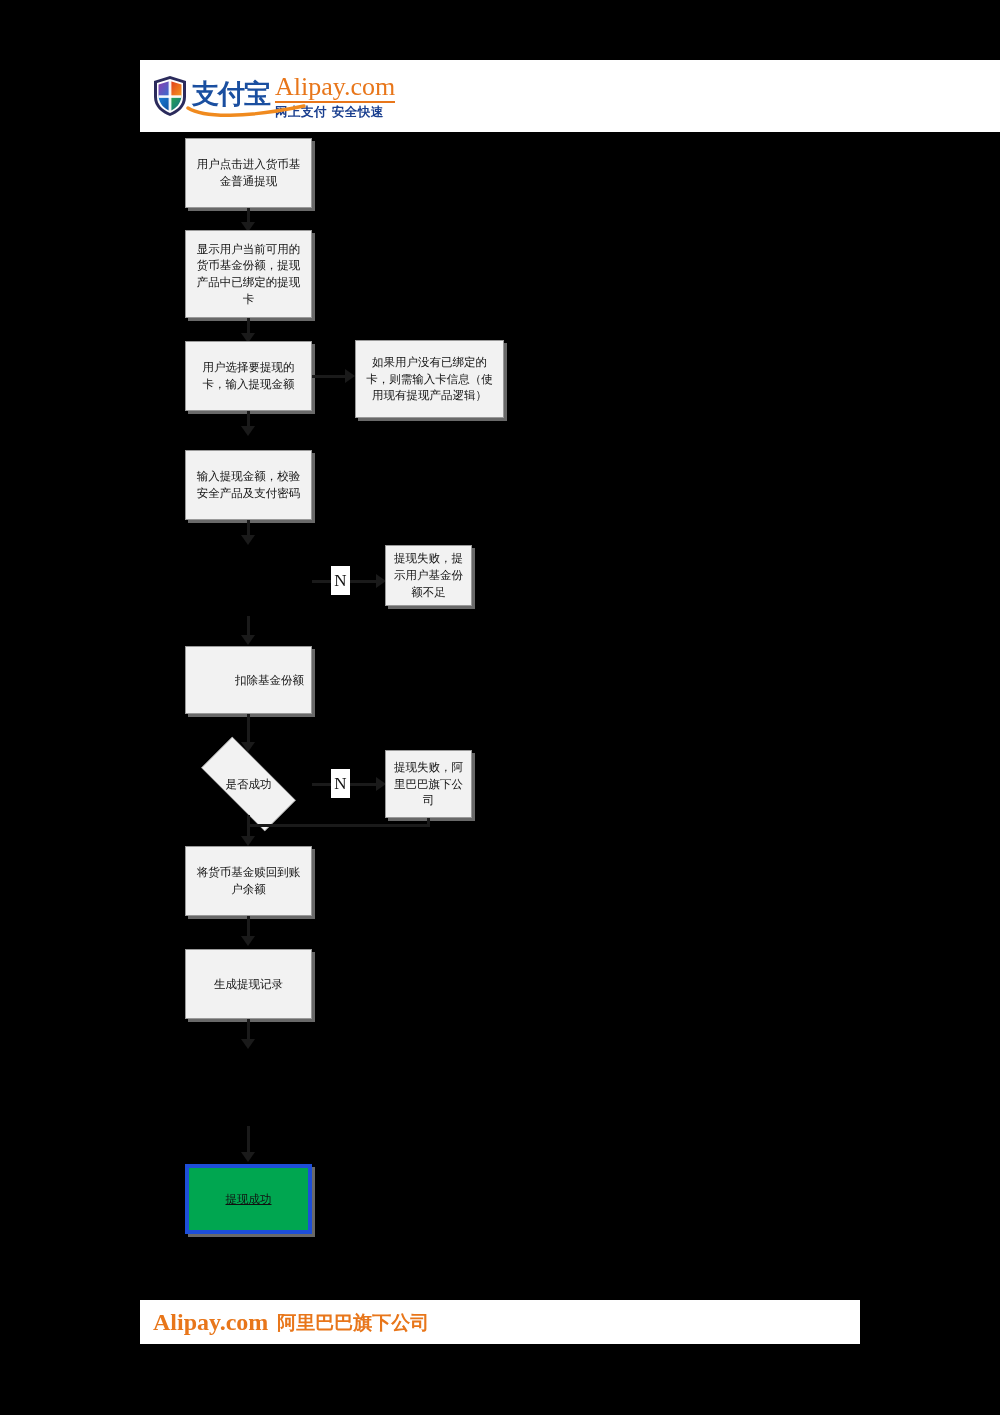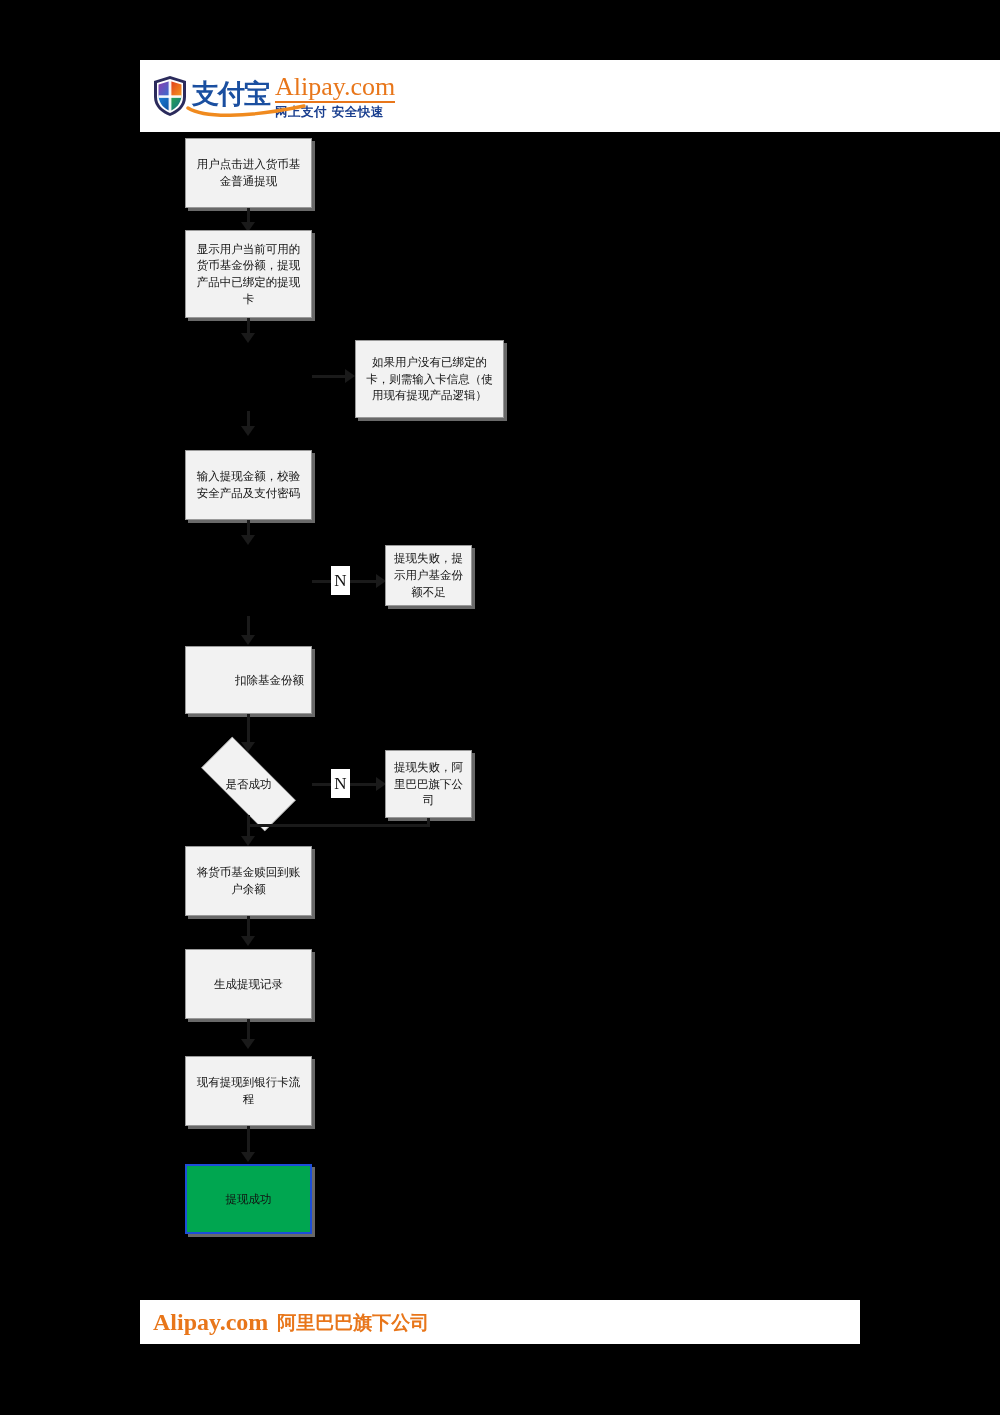--- a/index.html
+++ b/index.html
@@ -59,21 +59,21 @@
     background:#F2F2F2;
     border:1px solid #9a9a9a;
     box-shadow:3px 3px 0 rgba(140,140,140,0.75);
     display:flex;align-items:center;justify-content:center;
     text-align:center;
     font-family:"DejaVu Sans","Liberation Sans",sans-serif;
     font-size:11.5px;color:#111;line-height:1.45;
     padding:4px 7px;
   }
   .node.green{
-    background:#00A650;border:2px solid #1d4ed8;color:#111;
+    background:#00A650;border:4px solid #1d4ed8;color:#111;text-decoration:underline;
   }
   .diamond{
     position:absolute;
   }
   .diamond .dm-shape{
     position:absolute;left:0;top:0;width:100%;height:100%;
     background:#F2F2F2;
     border:1px solid #9a9a9a;
     transform:rotate(45deg) scale(0.707);
     box-sizing:border-box;
@@ -180,20 +180,23 @@
   </div>
   <div class="edge v" style="left:247px;top:208px;height:20px;"></div>
   <div class="arrow-d" style="left:241px;top:222px;"></div>
 
   <div class="node" style="left:185px;top:230px;width:127px;height:88px;">
     <span>显示用户当前可用的货币基金份额，提现产品中已绑定的提现卡</span>
   </div>
   <div class="edge v" style="left:247px;top:318px;height:22px;"></div>
   <div class="arrow-d" style="left:241px;top:333px;"></div>
 
+  <div class="node" style="left:185px;top:341px;width:127px;height:70px;">
+    <span>用户选择要提现的卡，输入提现金额</span>
+  </div>
 
   <div class="edge h" style="left:312px;top:375px;width:34px;"></div>
   <div class="arrow-r" style="left:345px;top:369px;"></div>
 
   <div class="node" style="left:355px;top:340px;width:149px;height:78px;">
     <span>如果用户没有已绑定的卡，则需输入卡信息（使用现有提现产品逻辑）</span>
   </div>
 
   <div class="edge v" style="left:247px;top:411px;height:22px;"></div>
   <div class="arrow-d" style="left:241px;top:426px;"></div>
@@ -246,23 +249,20 @@
   </div>
   <div class="edge v" style="left:247px;top:916px;height:26px;"></div>
   <div class="arrow-d" style="left:241px;top:936px;"></div>
 
   <div class="node" style="left:185px;top:949px;width:127px;height:70px;">
     <span>生成提现记录</span>
   </div>
   <div class="edge v" style="left:247px;top:1019px;height:26px;"></div>
   <div class="arrow-d" style="left:241px;top:1039px;"></div>
 
-  <div class="node" style="left:185px;top:1056px;width:127px;height:70px;">
-    <span>现有提现到银行卡流程</span>
-  </div>
   <div class="edge v" style="left:247px;top:1126px;height:32px;"></div>
   <div class="arrow-d" style="left:241px;top:1152px;"></div>
 
   <div class="node green" style="left:185px;top:1164px;width:127px;height:70px;">
     <span>提现成功</span>
   </div>
 
 </div>
 
 <div class="footer-bar">

